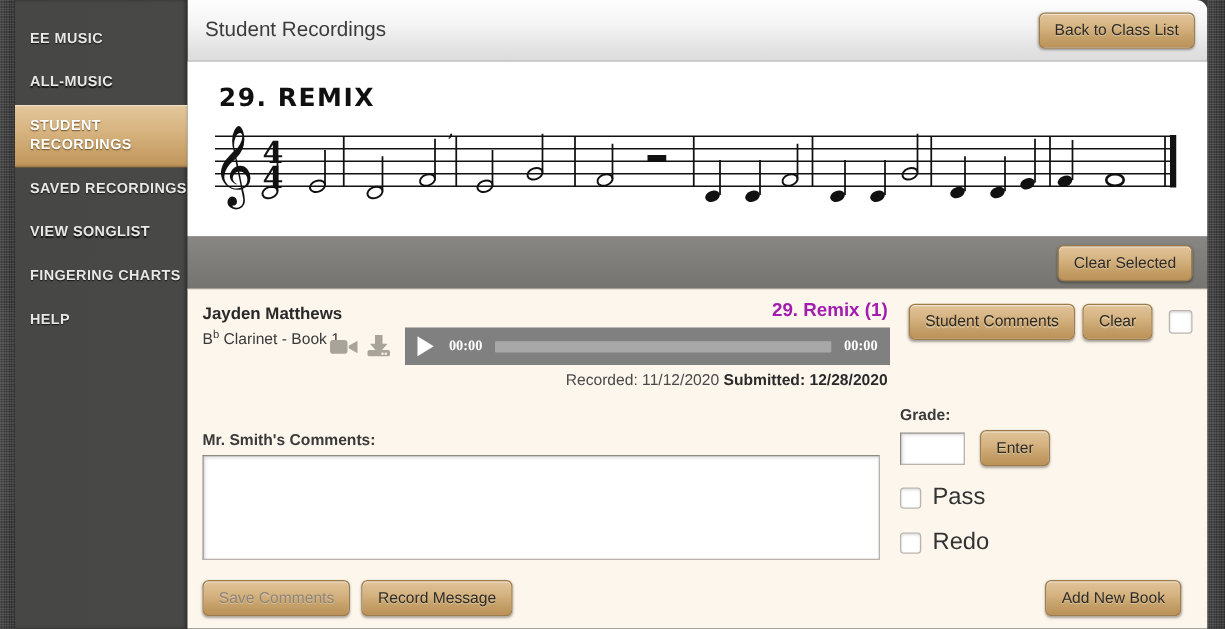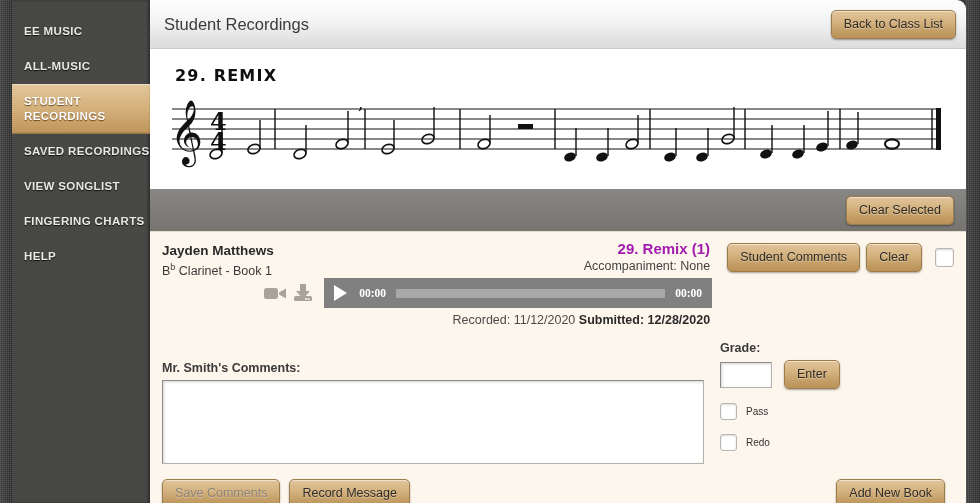--- a/index.html
+++ b/index.html
@@ -116,21 +116,21 @@
   #sheet {
     background: #ffffff;
     flex: 0 0 140px;
     position: relative;
     overflow: hidden;
   }
   #sheet-title {
     position: absolute;
     left: 25px; top: 17px;
     font-family: "DejaVu Sans", sans-serif;
-    font-size: 16px;
+    font-size: 20px;
     font-weight: bold;
     letter-spacing: 1.2px;
     color: #101010;
   }
   #sheet svg { position: absolute; left: 0; top: 38px; }
 
   
   #subbar {
     flex: 0 0 42px;
     background: linear-gradient(180deg,#888784 0%,#7e7d7a 50%,#75746f 100%);
@@ -239,21 +239,21 @@
   .opt-row { display: flex; align-items: center; margin-top: 14px; }
   .opt-check {
     width: 17px; height: 17px;
     background: #fff;
     border: 1px solid #b9b5ae;
     border-radius: 3px;
     box-shadow: inset 0 1px 2px rgba(0,0,0,.15);
     cursor: pointer;
     flex: 0 0 auto;
   }
-  .opt-label { font-size: 10px; color: #333; margin-left: 9px; }
+  .opt-label { font-size: 19px; color: #333; margin-left: 9px; }
 
   
   #bottom-bar {
     display: flex;
     align-items: flex-end;
     padding: 11px 12px 0 12px;
   }
   #bottom-bar .btn { margin-right: 9px; }
   .spacer { flex: 1 1 auto; }
 </style>
@@ -399,21 +399,20 @@
 
       <div id="rec-row">
 
         <div id="rec-left">
           <div class="student-name">Jayden Matthews</div>
           <div class="instrument"><span>B</span><sup>b</sup><span> Clarinet - Book 1</span></div>
         </div>
 
         <div id="rec-mid">
           <div class="song-line">29. Remix (1)</div>
-          <div class="accomp-line">Accompaniment: None</div>
 
           <div class="player-wrap">
 
             <span class="icon-btn">
               <svg width="26" height="24" viewBox="0 0 26 24">
                 <rect x="2" y="7" width="14" height="11" rx="2.5" fill="#a9a49a"></rect>
                 <path d="M17 11.5 L24 7.5 L24 17.5 L17 13.5 Z" fill="#a9a49a"></path>
               </svg>
             </span>
 

